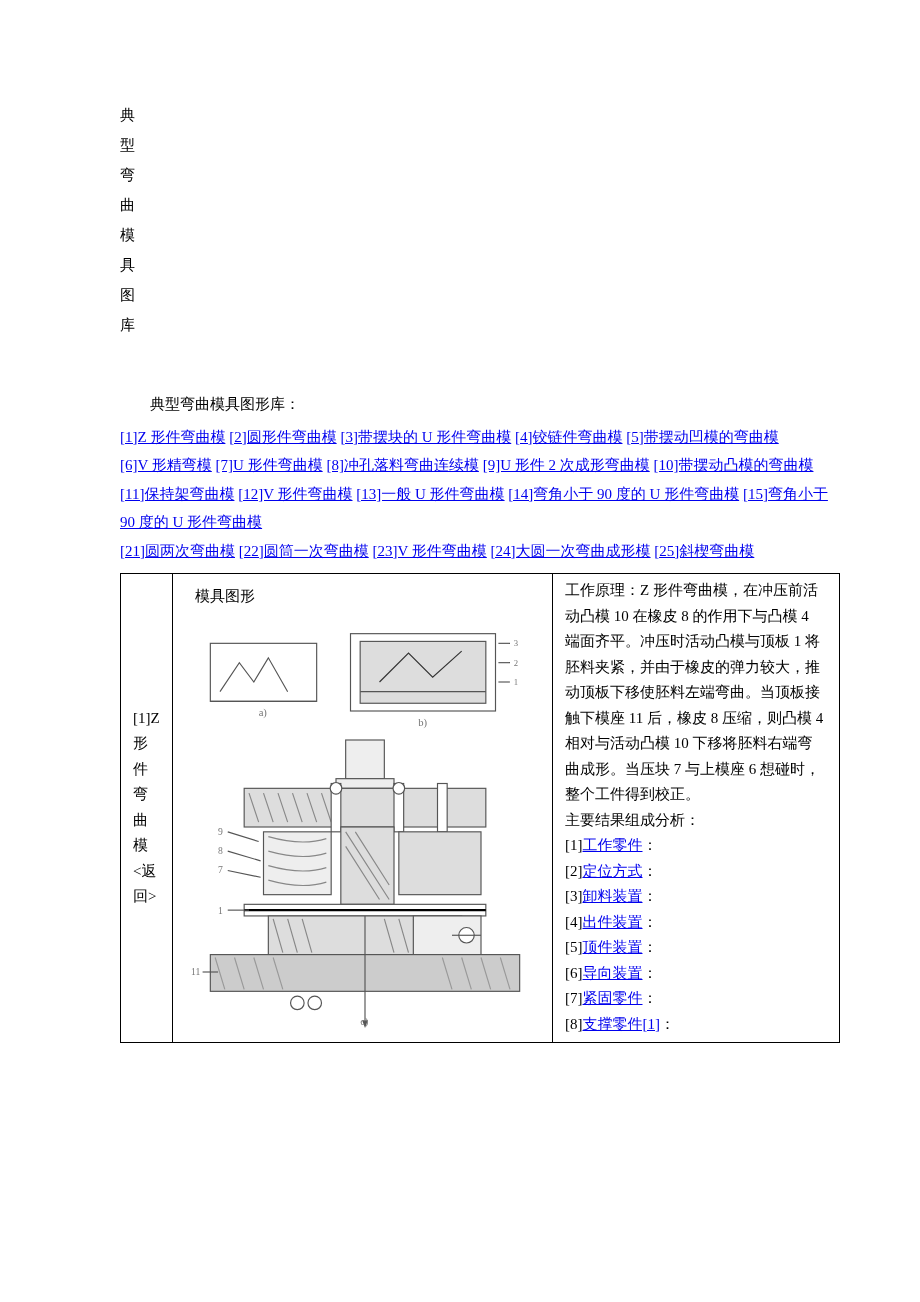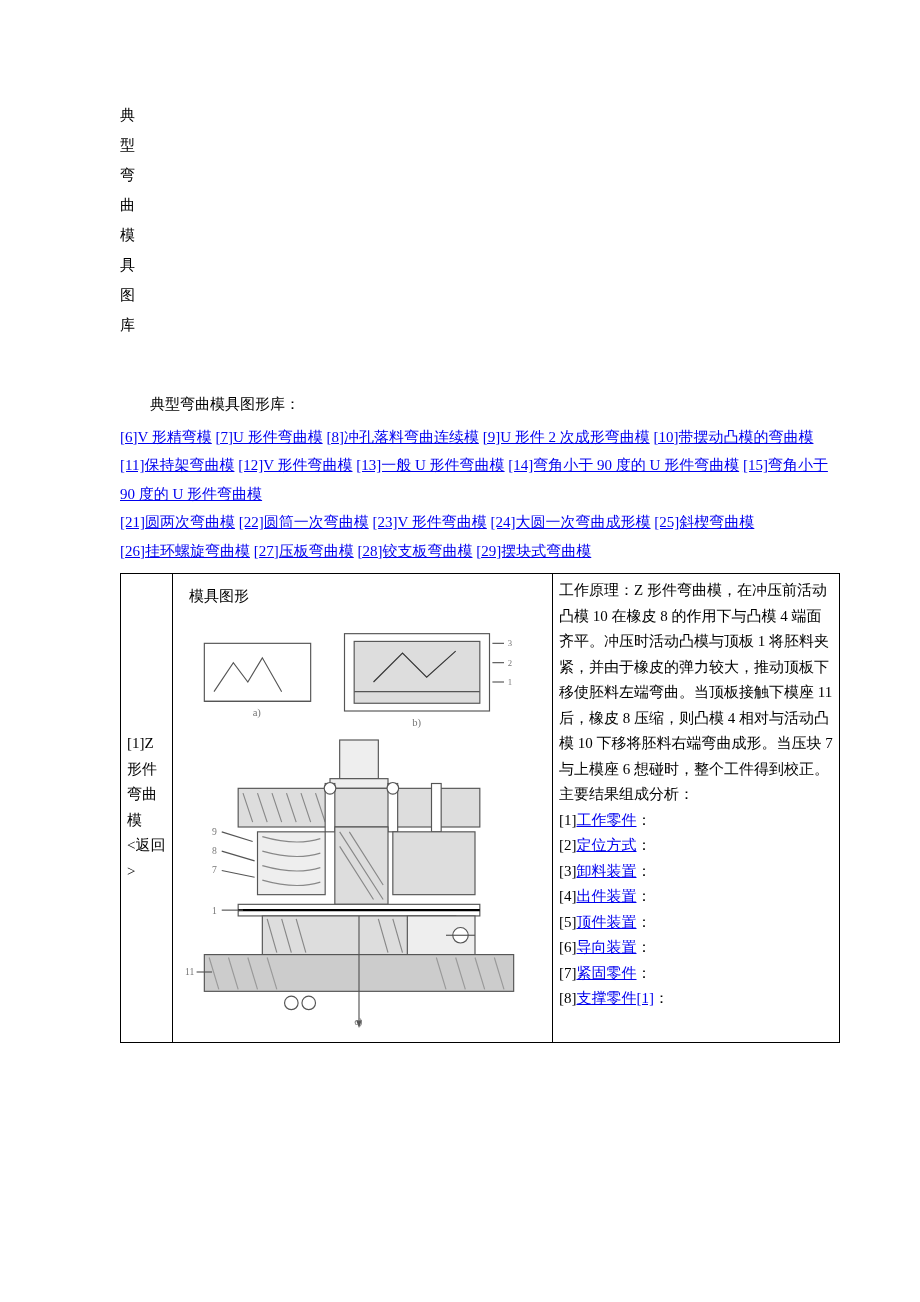--- a/index.html
+++ b/index.html
@@ -37,21 +37,21 @@
     }
     table.content-table {
       border-collapse: collapse;
       width: 100%;
       table-layout: fixed;
       margin-top: 2px;
     }
     table.content-table td {
       border: 1px solid #000;
       vertical-align: top;
-      padding: 4px 6px;
+      padding: 4px 12px;
       line-height: 1.7;
     }
     td.col1 { width: 52px; }
     td.col2 { width: 380px; }
     td.col3 { }
     .col1 {
       vertical-align: middle !important;
       font-family: Liberation Serif, serif;
     }
     .fig-title {
@@ -76,45 +76,46 @@
   <span>模</span>
   <span>具</span>
   <span>图</span>
   <span>库</span>
 </div>
 
 <div class="subtitle">典型弯曲模具图形库：</div>
 
 <div class="index-links">
   <div class="index-line">
+    <a>[1]Z 形件弯曲模</a>
+    <a>[2]圆形件弯曲模</a>
+    <a>[3]带摆块的 U 形件弯曲模</a>
+    <a>[4]铰链件弯曲模</a>
+    <a>[5]带摆动凹模的弯曲模</a>
+  </div>
+  <div class="index-line">
     <a>[6]V 形精弯模</a>
     <a>[7]U 形件弯曲模</a>
     <a>[8]冲孔落料弯曲连续模</a>
     <a>[9]U 形件 2 次成形弯曲模</a>
     <a>[10]带摆动凸模的弯曲模</a>
   </div>
   <div class="index-line">
     <a>[11]保持架弯曲模</a>
     <a>[12]V 形件弯曲模</a>
     <a>[13]一般 U 形件弯曲模</a>
     <a>[14]弯角小于 90 度的 U 形件弯曲模</a>
     <a>[15]弯角小于 90 度的 U 形件弯曲模</a>
   </div>
   <div class="index-line">
     <a>[21]圆两次弯曲模</a>
     <a>[22]圆筒一次弯曲模</a>
     <a>[23]V 形件弯曲模</a>
     <a>[24]大圆一次弯曲成形模</a>
     <a>[25]斜楔弯曲模</a>
-  </div>
-  <div class="index-line">
-    <a>[26]挂环螺旋弯曲模</a>
-    <a>[27]压板弯曲模</a>
-    <a>[28]铰支板弯曲模</a>
-    <a>[29]摆块式弯曲模</a>
   </div>
 </div>
 
 <table class="content-table">
   <tbody>
       <tr>
     <td class="col1 break-all">
       <div>[1]Z</div>
       <div>形件</div>
       <div>弯曲</div>

